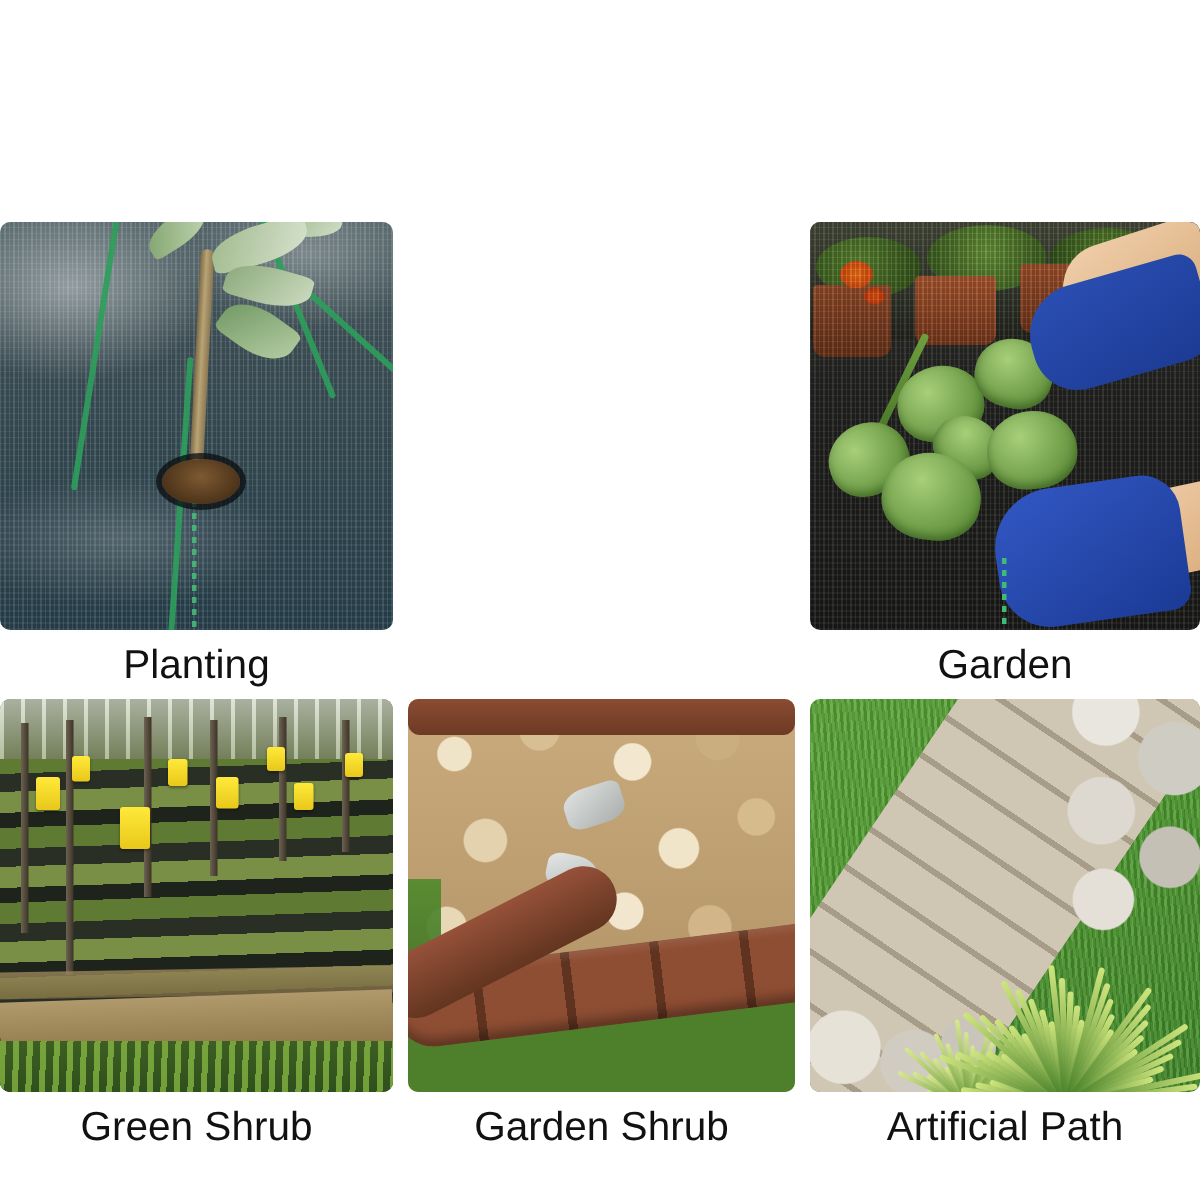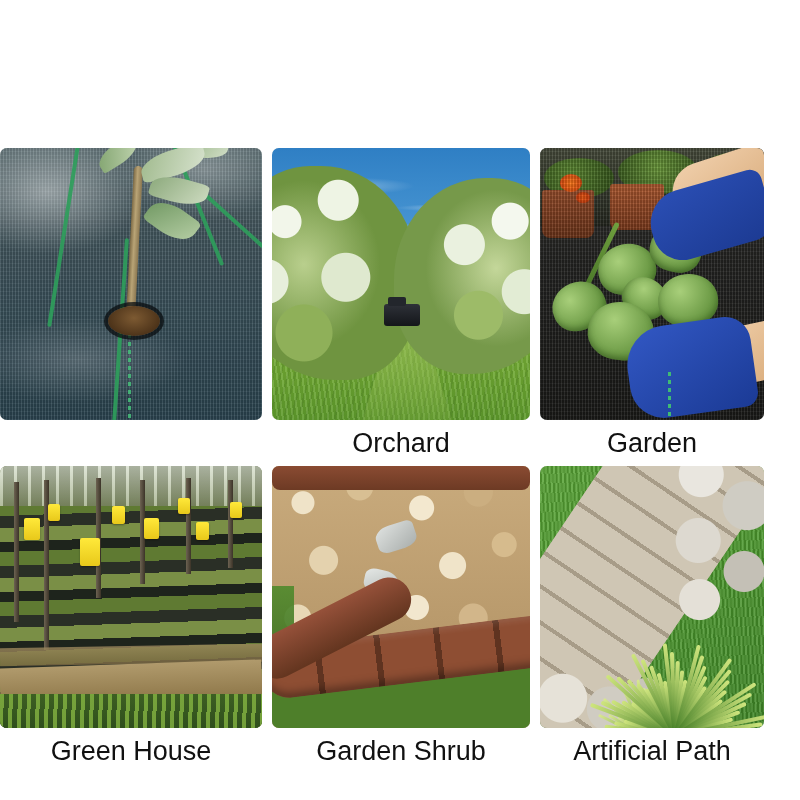--- a/index.html
+++ b/index.html
@@ -28,21 +28,21 @@
   }
 
   
   .grid{position:absolute;left:0;top:148px;width:800px;}
   .row{position:relative;width:800px;height:318px;}
   .row2{height:310px;}
 
   .cell{position:absolute;top:0;}
   .c1{left:0;width:262px;}
   .c2{left:272px;width:258px;}
-  .c3{left:540px;width:224px;}
+  .c3{left:540px;width:260px;}
 
   .thumb{
     position:relative;width:100%;height:272px;
     border-radius:7px;overflow:hidden;background:#cfd6d2;
   }
   .row2 .thumb{height:262px;}
 
   .label{
     text-align:center;color:#111111;
     font-size:27px;line-height:46px;
@@ -413,36 +413,23 @@
           <div class="t1-stripe t1-s4"></div>
           <div class="t1-dotline"></div>
           <div class="leaf t1-l4"></div>
           <div class="leaf t1-l5"></div>
           <div class="t1-stem"></div>
           <div class="leaf t1-l1"></div>
           <div class="leaf t1-l2"></div>
           <div class="leaf t1-l3"></div>
           <div class="t1-root"></div>
         </div>
+        <div class="label">Planting</div>
       </div>
 
-      <div class="cell c2">
-        <div class="thumb">
-          <div class="layer t2-sky"></div>
-          <div class="layer t2-clouds"></div>
-          <div class="t2-grass"></div>
-          <div class="t2-grass-tex"></div>
-          <div class="t2-path"></div>
-          <div class="t2-rowfar"></div>
-          <div class="t2-treeL"></div>
-          <div class="t2-treeR"></div>
-          <div class="t2-tractor"></div>
-        </div>
-        <div class="label">Orchard</div>
-      </div>
 
       <div class="cell c3">
         <div class="thumb">
           <div class="layer t3-base"></div>
           <div class="t3-topstrip"></div>
           <div class="t3-fol t3-f1"></div>
           <div class="t3-fol t3-f2"></div>
           <div class="t3-fol t3-f3"></div>
           <div class="pot t3-p1"></div>
           <div class="pot t3-p2"></div>
@@ -491,21 +478,21 @@
           <div class="trap" style="left:112px;top:40px;width:13px;height:18px;"></div>
           <div class="trap" style="left:144px;top:52px;width:15px;height:21px;"></div>
           <div class="trap" style="left:178px;top:32px;width:12px;height:16px;"></div>
           <div class="trap" style="left:196px;top:56px;width:13px;height:18px;"></div>
           <div class="trap" style="left:230px;top:36px;width:12px;height:16px;"></div>
 
           <div class="t4-soil2"></div>
           <div class="t4-soil"></div>
           <div class="t4-crop"></div>
         </div>
-        <div class="label">Green House</div>
+        <div class="label">Green Shrub</div>
       </div>
 
       <div class="cell c2">
         <div class="thumb">
           <div class="layer t5-base"></div>
           <div class="layer t5-pebbles"></div>
           <div class="t5-graystone"></div>
           <div class="t5-graystone2"></div>
           <div class="t5-topedge"></div>
           <div class="t5-lawnleft"></div>

